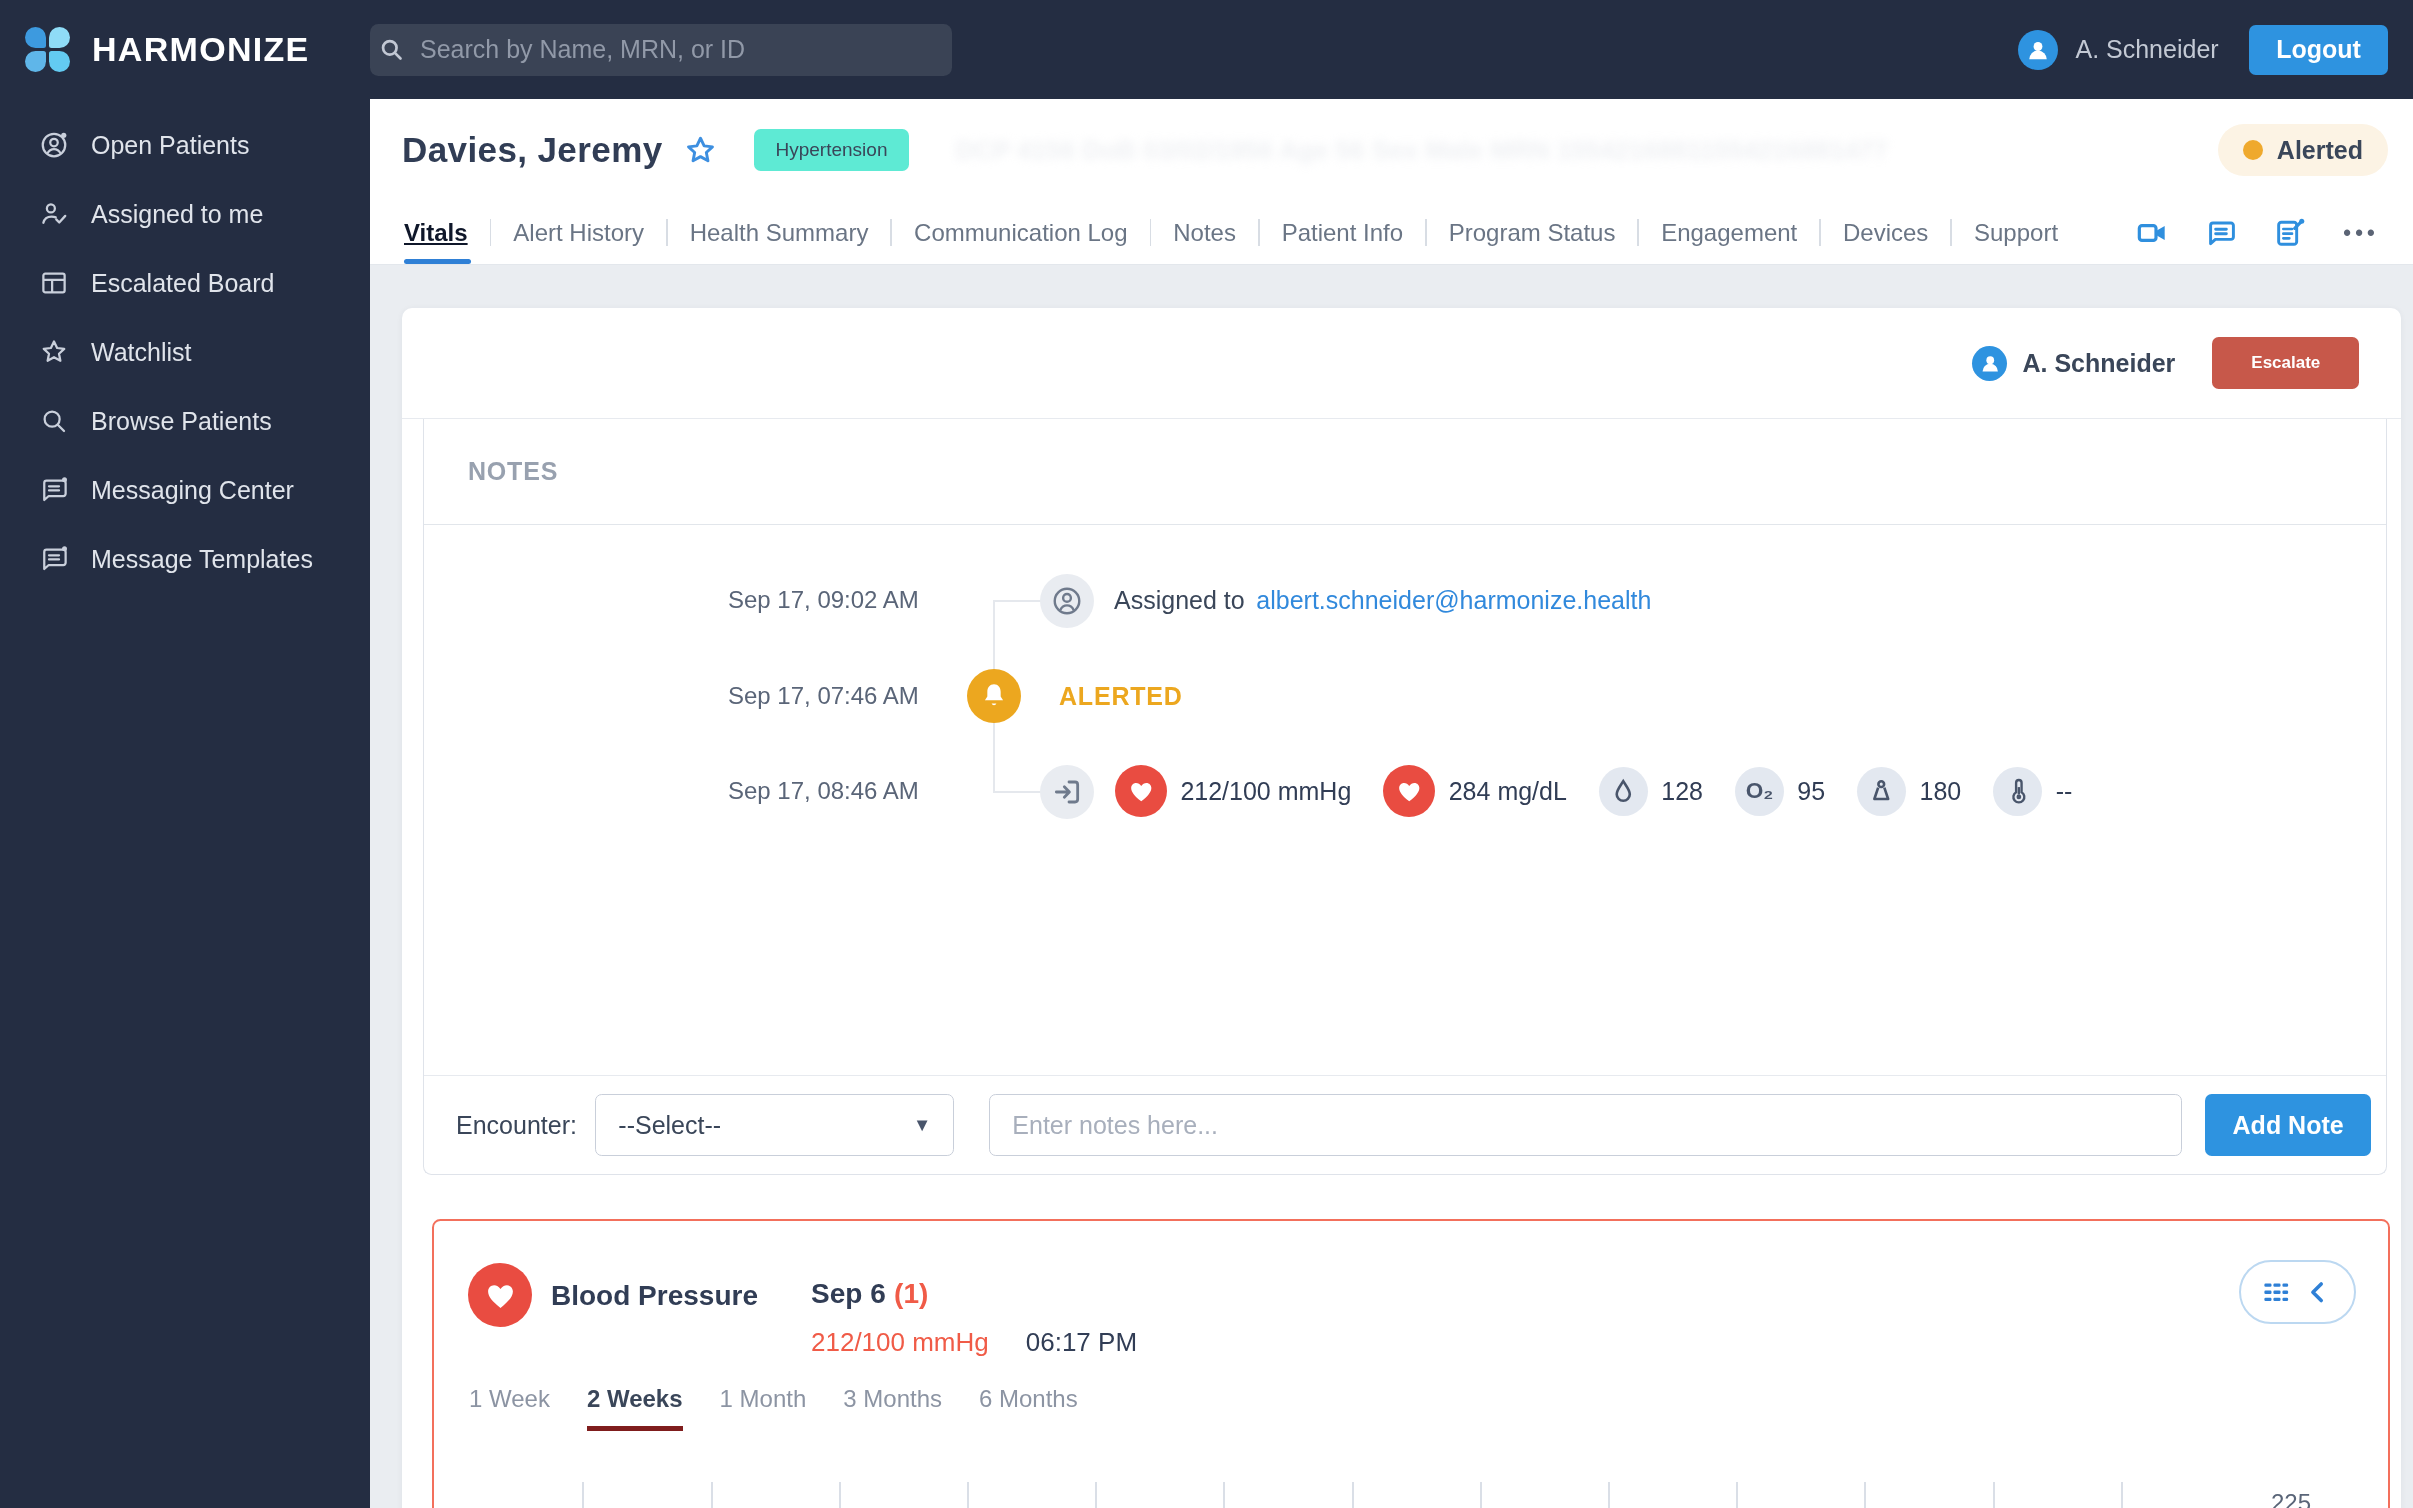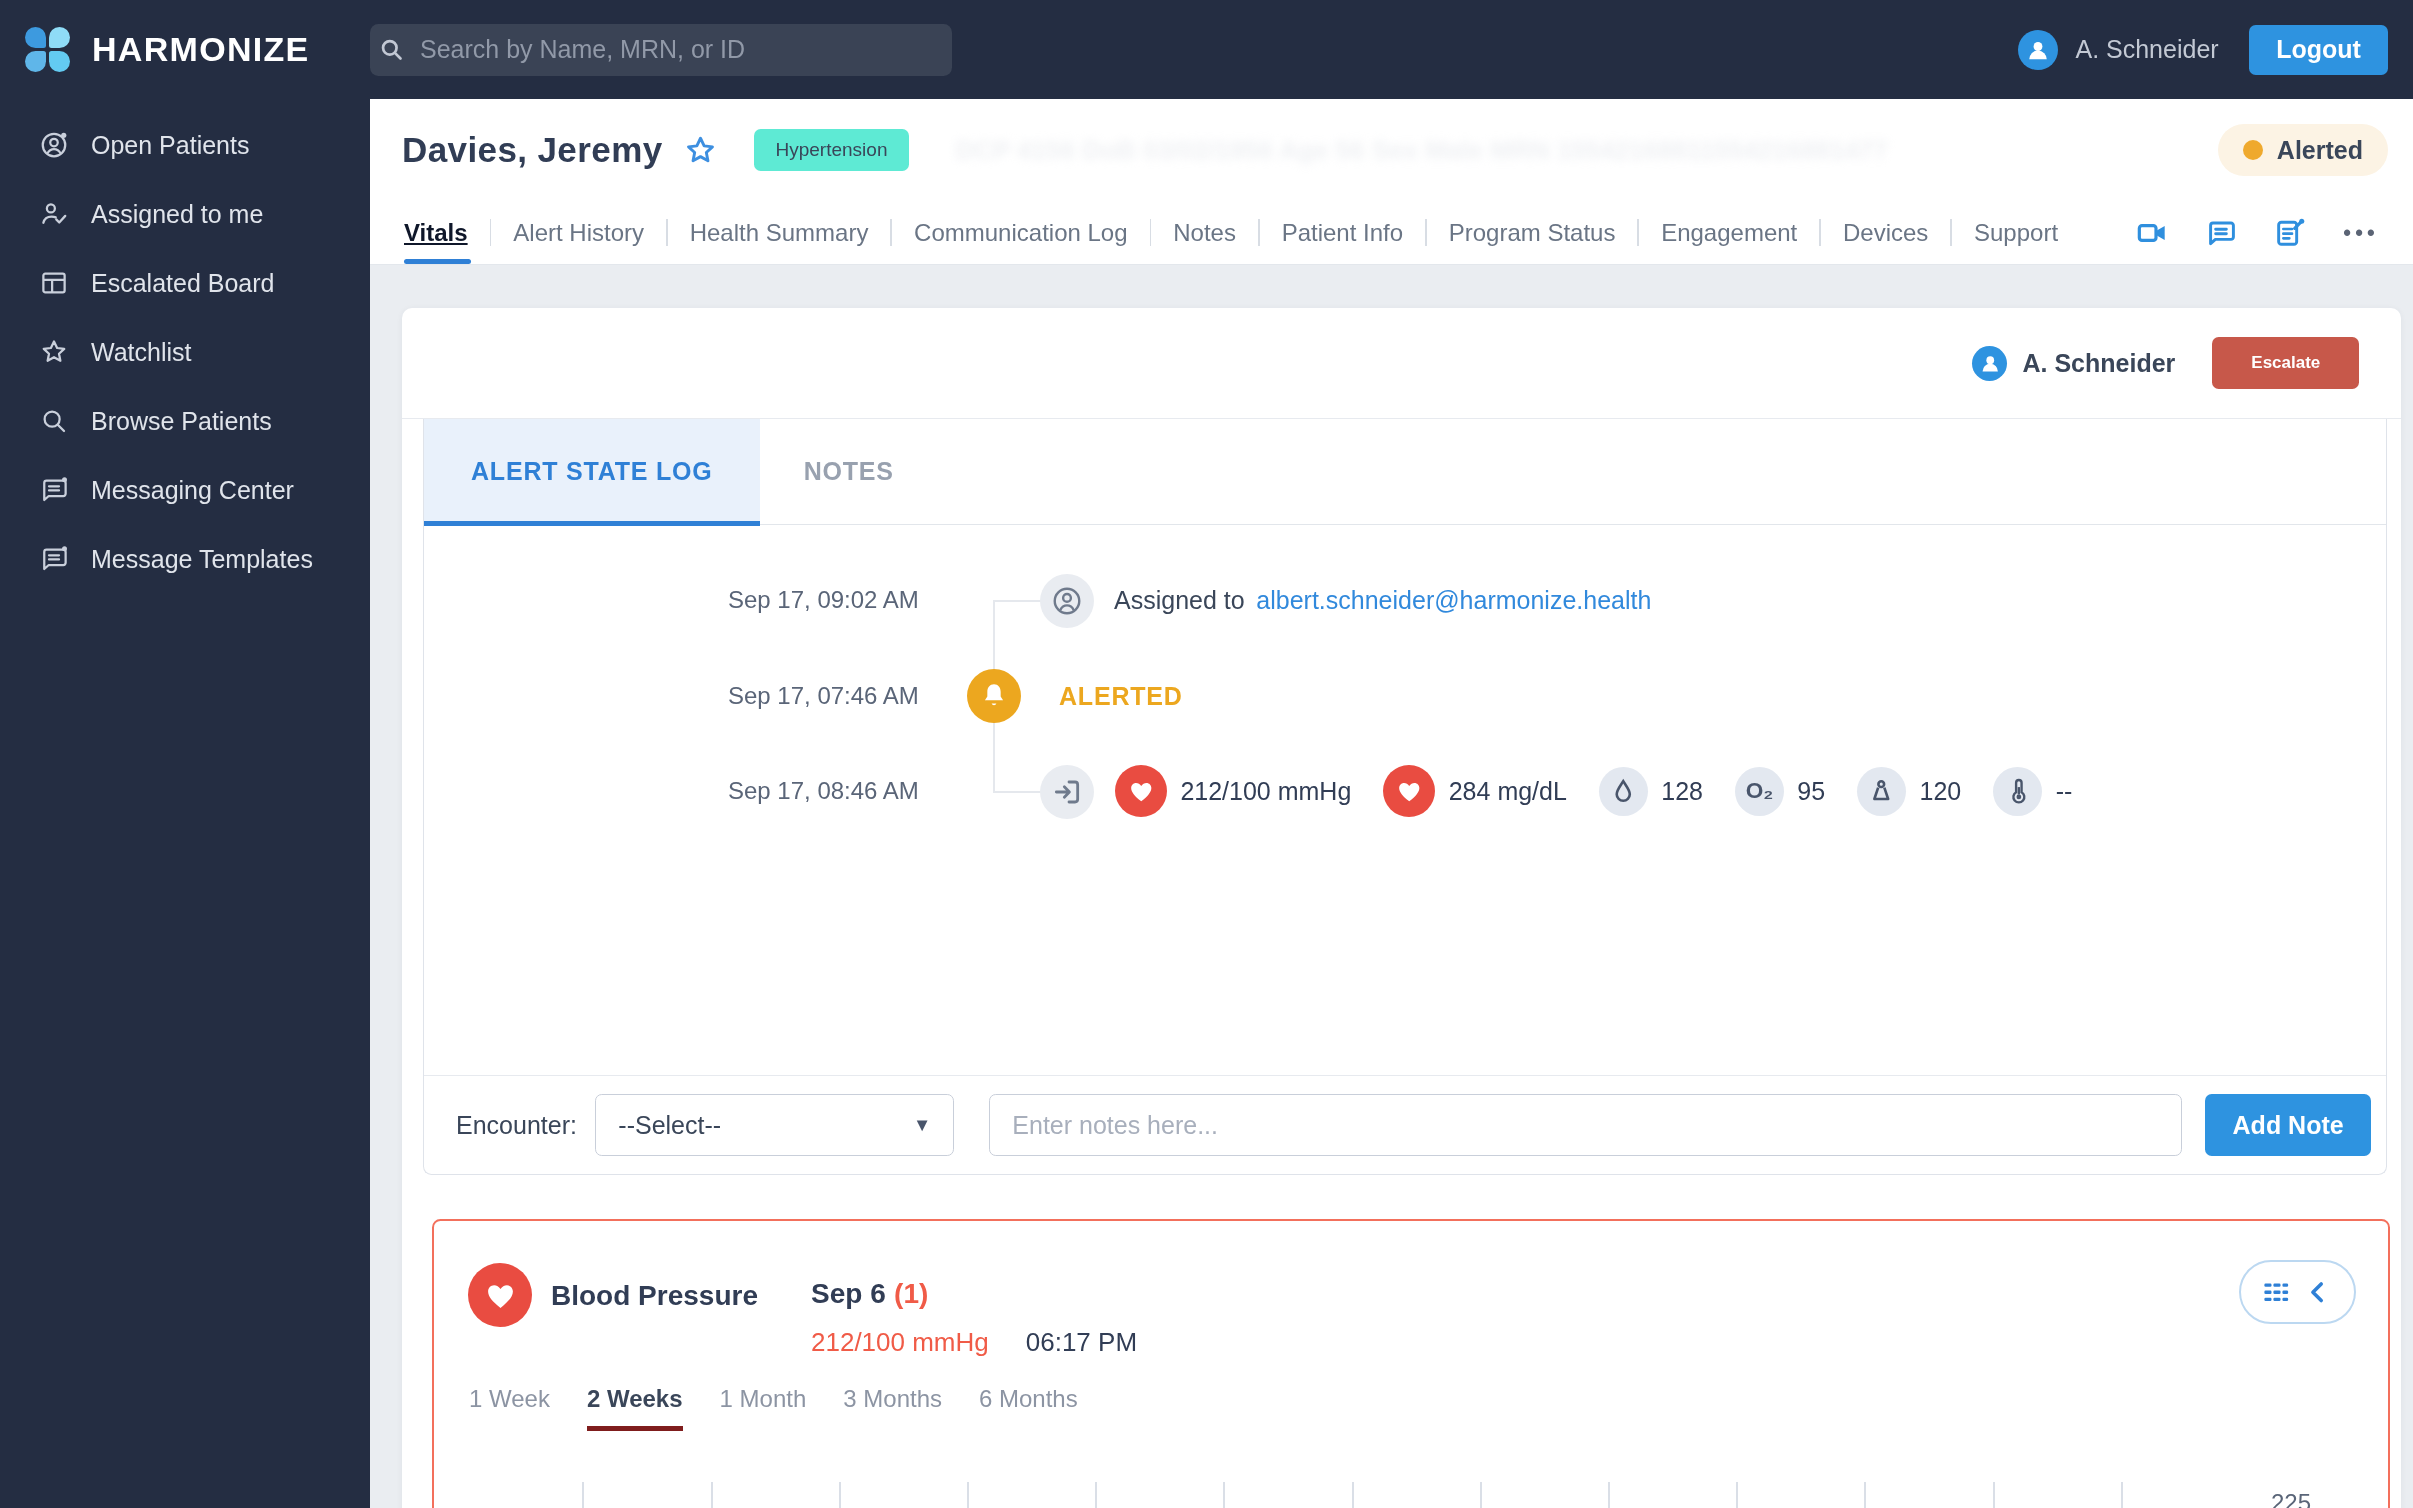--- a/index.html
+++ b/index.html
@@ -310,21 +310,20 @@
                   <path d="M4.5 20a7.5 7.5 0 0 1 15 0z"></path>
                 </svg>
             </span>
             <span>A. Schneider</span>
           </span>
           <button class="escalate-btn">Escalate</button>
         </div>
 
         <div class="panel">
           <div class="panel-tabs">
-            <span class="panel-tab active">ALERT STATE LOG</span>
             <span class="panel-tab inactive">NOTES</span>
           </div>
 
           <div class="timeline">
             <div class="tl-vline"></div>
             <div class="tl-hline" style="top:75px"></div>
             <div class="tl-hline" style="top:266px"></div>
 
             <span class="tl-ts" style="top:75px">Sep 17, 09:02 AM</span>
             <span class="tl-circle gray" style="top:49px">
@@ -385,21 +384,21 @@
                   </span>
                 <span>95</span>
               </span>
               <span class="vital-group">
                 <span class="vital-circle norm">
                     <svg viewBox="0 0 24 24" fill="none" stroke="currentColor" stroke-width="2.2" stroke-linejoin="round">
                       <circle cx="12" cy="6" r="2.4"></circle>
                       <path d="M9.4 9L6.2 18.5h11.6L14.6 9"></path>
                     </svg>
                   </span>
-                <span>120</span>
+                <span>180</span>
               </span>
               <span class="vital-group">
                 <span class="vital-circle norm">
                     <svg viewBox="0 0 24 24" fill="none" stroke="currentColor" stroke-width="2">
                       <path d="M10.2 4.8a2.3 2.3 0 0 1 4.6 0v8a4.6 4.6 0 1 1-4.6 0z"></path>
                       <circle cx="12.5" cy="16.8" r="2" fill="currentColor" stroke="none"></circle>
                       <path d="M12.5 14.8V8.5"></path>
                     </svg>
                   </span>
                 <span>--</span>

